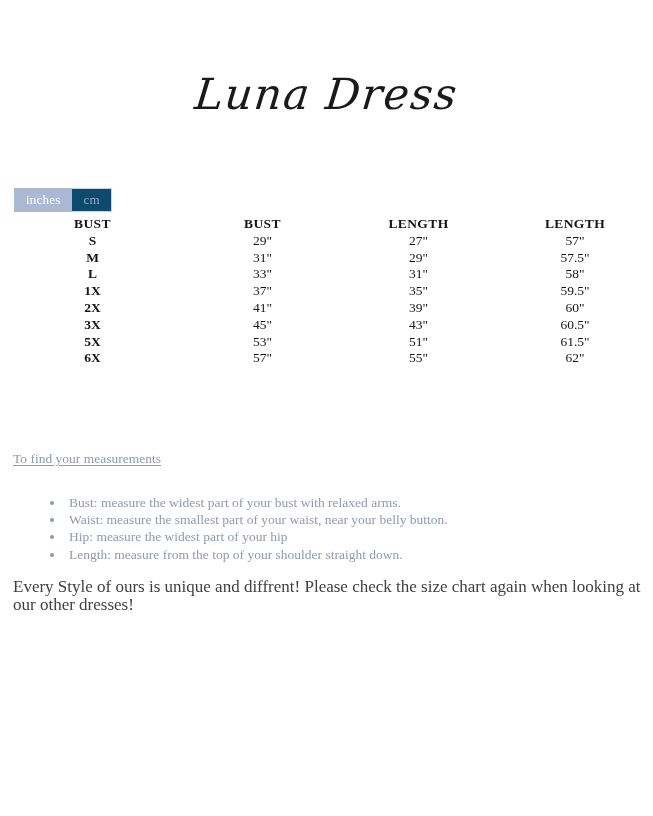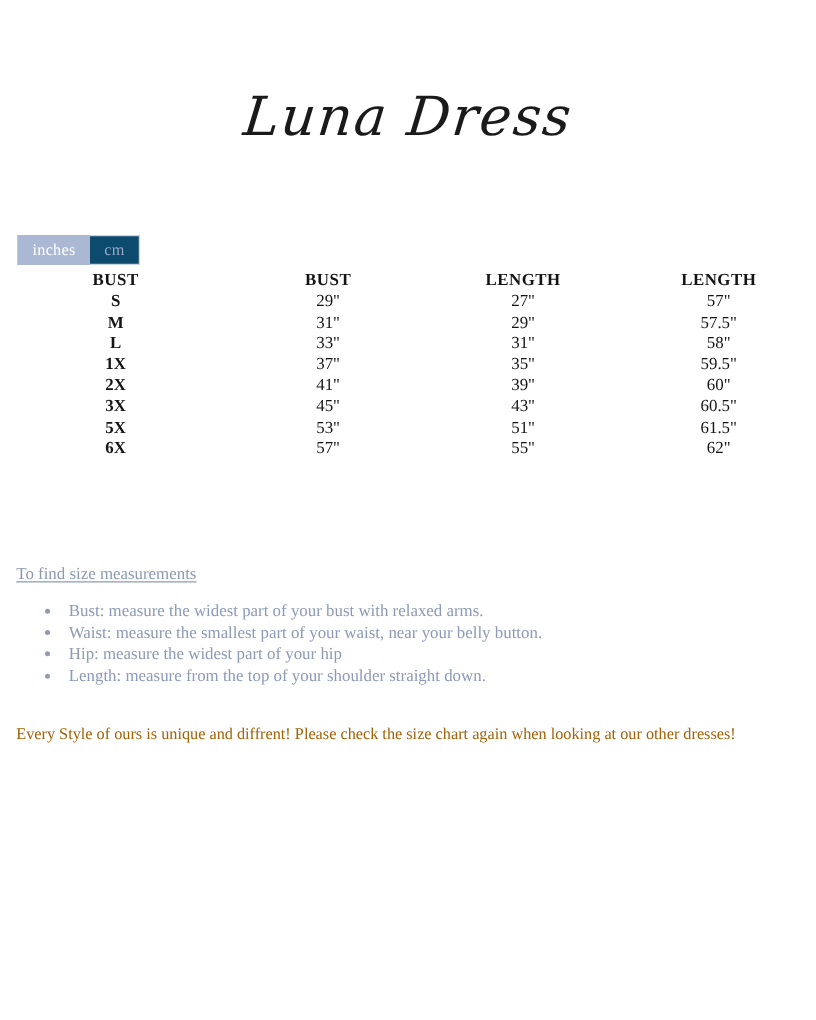--- a/index.html
+++ b/index.html
@@ -108,42 +108,42 @@
     text-decoration: underline;
     text-underline-offset: 2px;
     cursor: pointer;
   }
 
   
   .measure-list {
     position: absolute;
     left: 30px;
     top: 480px;
-    margin: 0;
+    margin: 14px;
     padding: 0 0 0 21px;
     list-style: disc;
     color: #8c9ab5;
   }
   .measure-list li {
     font-size: 13.5px;
     line-height: 17.2px;
     color: #8c9ab5;
     margin: 0;
     padding: 0 0 0 4px;
   }
 
   
   .footer-note {
     position: absolute;
     left: 13px;
     top: 578px;
     width: 630px;
-    font-size: 13px;
+    font-size: 17px;
     line-height: 18px;
-    color: #a16207;
+    color: #404040;
   }
 </style>
 </head>
 <body>
 
 <div class="page-title">Luna Dress</div>
 
 <div class="unit-toggle">
   <div class="unit-btn active">inches</div>
   <div class="unit-btn inactive">cm</div>
@@ -209,21 +209,21 @@
     </tr>
     <tr>
       <td class="col-size">6X</td>
       <td class="col-measure">57"</td>
       <td class="col-measure">55"</td>
       <td class="col-measure">62"</td>
     </tr>
   </tbody>
 </table>
 
-<a class="measure-link">To find size measurements</a>
+<a class="measure-link">To find your measurements</a>
 
 <ul class="measure-list">
   <li>Bust: measure the widest part of your bust with relaxed arms.</li>
   <li>Waist: measure the smallest part of your waist, near your belly button.</li>
   <li>Hip: measure the widest part of your hip</li>
   <li>Length: measure from the top of your shoulder straight down.</li>
 </ul>
 
 <div class="footer-note">Every Style of ours is unique and diffrent! Please check the size chart again when looking at our other dresses!</div>
 

